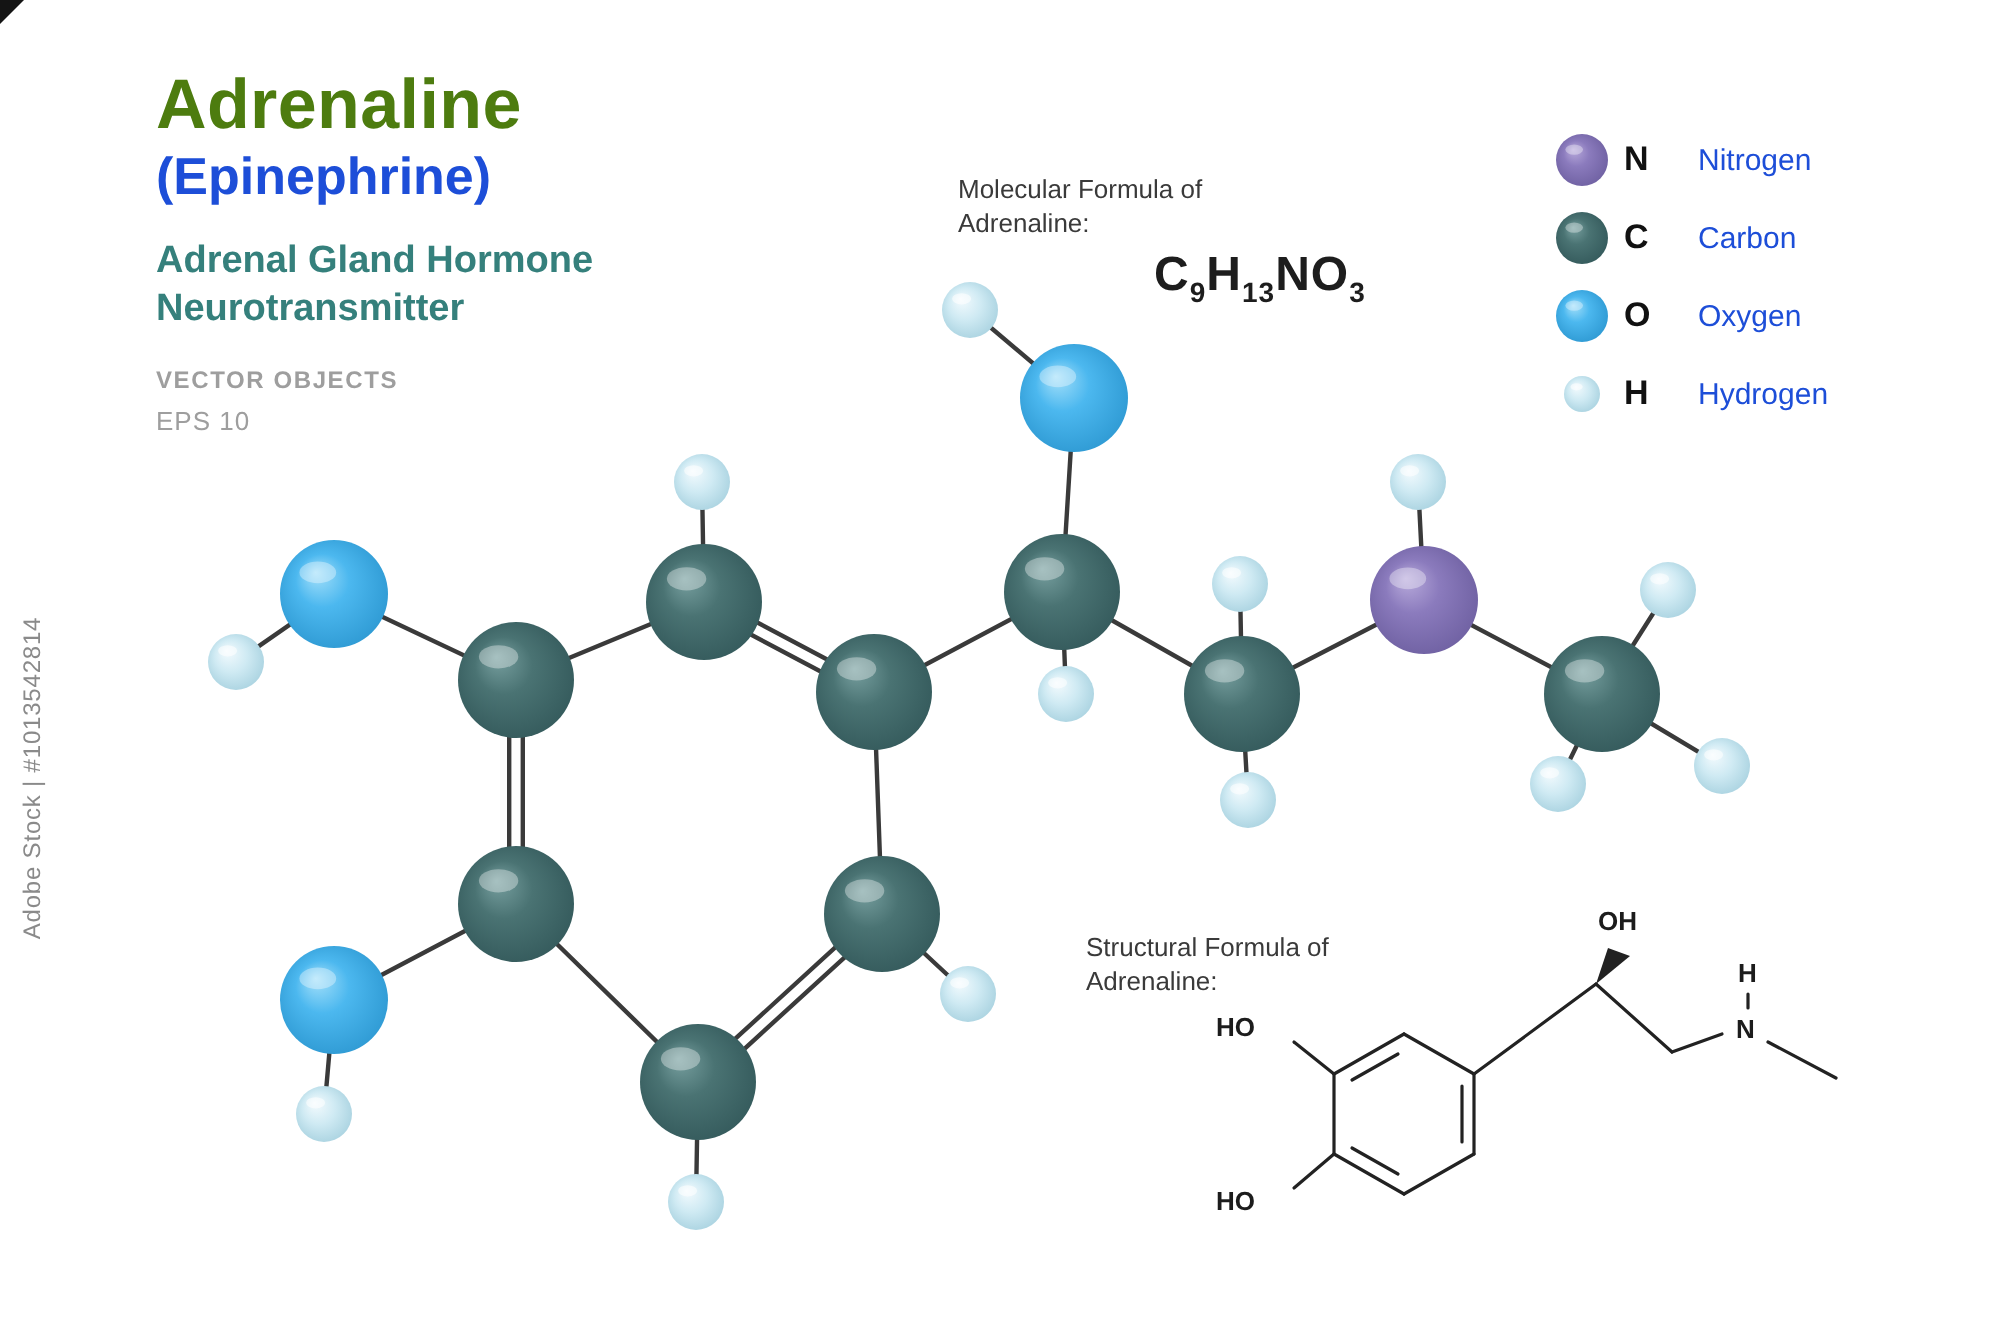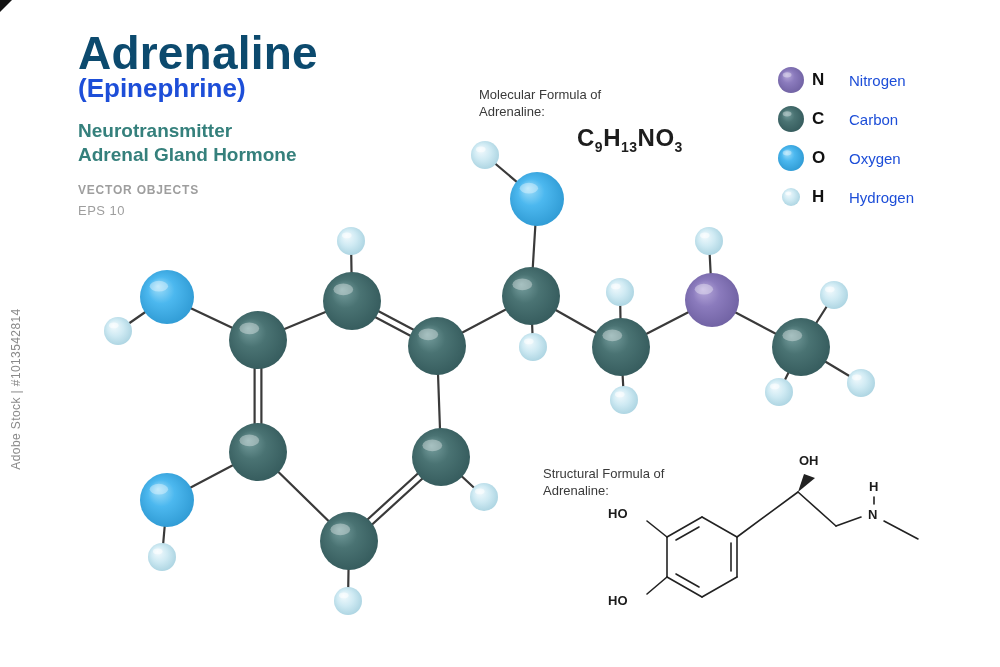--- a/index.html
+++ b/index.html
@@ -10,21 +10,21 @@
   .sf-line{stroke:#222222;stroke-width:1.6;stroke-linecap:round;fill:none;}
   .sf-wedge{fill:#222222;}
 
   .corner-mark{position:absolute;left:0;top:0;width:0;height:0;
     border-top:12px solid #141414;border-right:12px solid transparent;}
 
   .watermark{position:absolute;left:-104px;top:382px;width:240px;text-align:center;
     transform:rotate(-90deg);font-size:12px;color:#8a8a8a;letter-spacing:0.4px;white-space:nowrap;}
 
   .title-block{position:absolute;left:78px;top:34px;}
-  .title-main{font-size:46px;font-weight:700;color:#0c4a6e;line-height:38px;letter-spacing:0.2px;}
+  .title-main{font-size:35px;font-weight:700;color:#4d7c0f;line-height:38px;letter-spacing:0.2px;}
   .title-sub{font-size:26px;font-weight:700;color:#1d4ed8;line-height:32px;}
   .tagline{margin-top:15px;font-size:19px;font-weight:700;color:#35807c;line-height:24px;}
   .meta{margin-top:16px;color:#9e9e9e;}
   .meta-line1{font-size:12px;font-weight:700;letter-spacing:0.8px;}
   .meta-line2{font-size:13px;margin-top:6px;letter-spacing:0.5px;}
 
   .small-label{position:absolute;font-size:13px;color:#3a3a3a;line-height:17px;margin-top:17px;}
   .mf-label{left:479px;top:69px;}
   .sf-label{left:543px;top:448px;}
 
@@ -186,22 +186,22 @@
       <line class="sf-line" x1="884" y1="521" x2="918" y2="539"></line>
       <line class="sf-line" x1="874" y1="497" x2="874" y2="504"></line>
       <polygon class="sf-wedge" points="798,492 804,474 815,478"></polygon>
     </g>
   </svg>
 
   <div class="title-block">
     <div class="title-main">Adrenaline</div>
     <div class="title-sub">(Epinephrine)</div>
     <div class="tagline">
+      <div>Adrenal Gland Hormone</div>
       <div>Neurotransmitter</div>
-      <div>Adrenal Gland Hormone</div>
     </div>
     <div class="meta">
       <div class="meta-line1">VECTOR OBJECTS</div>
       <div class="meta-line2">EPS 10</div>
     </div>
   </div>
 
   <div class="small-label mf-label">
     <div>Molecular Formula of</div>
     <div>Adrenaline:</div>

